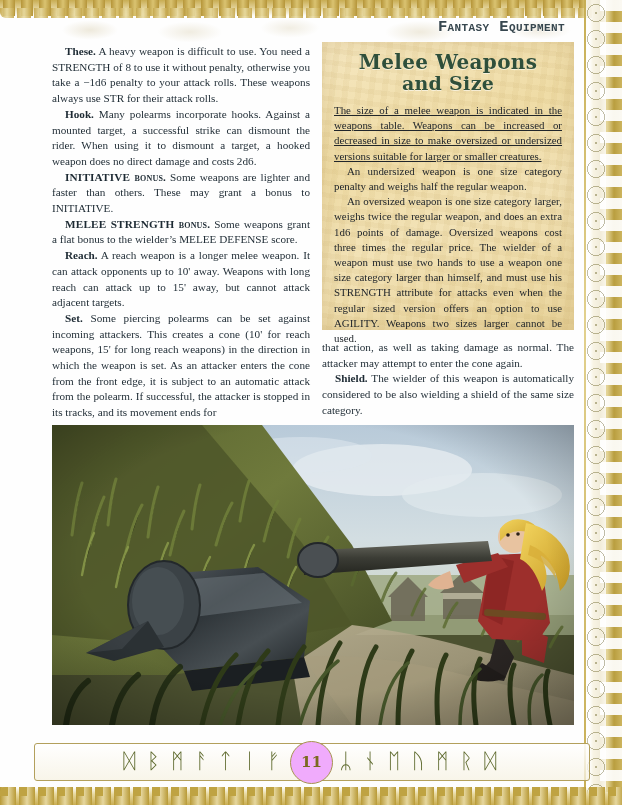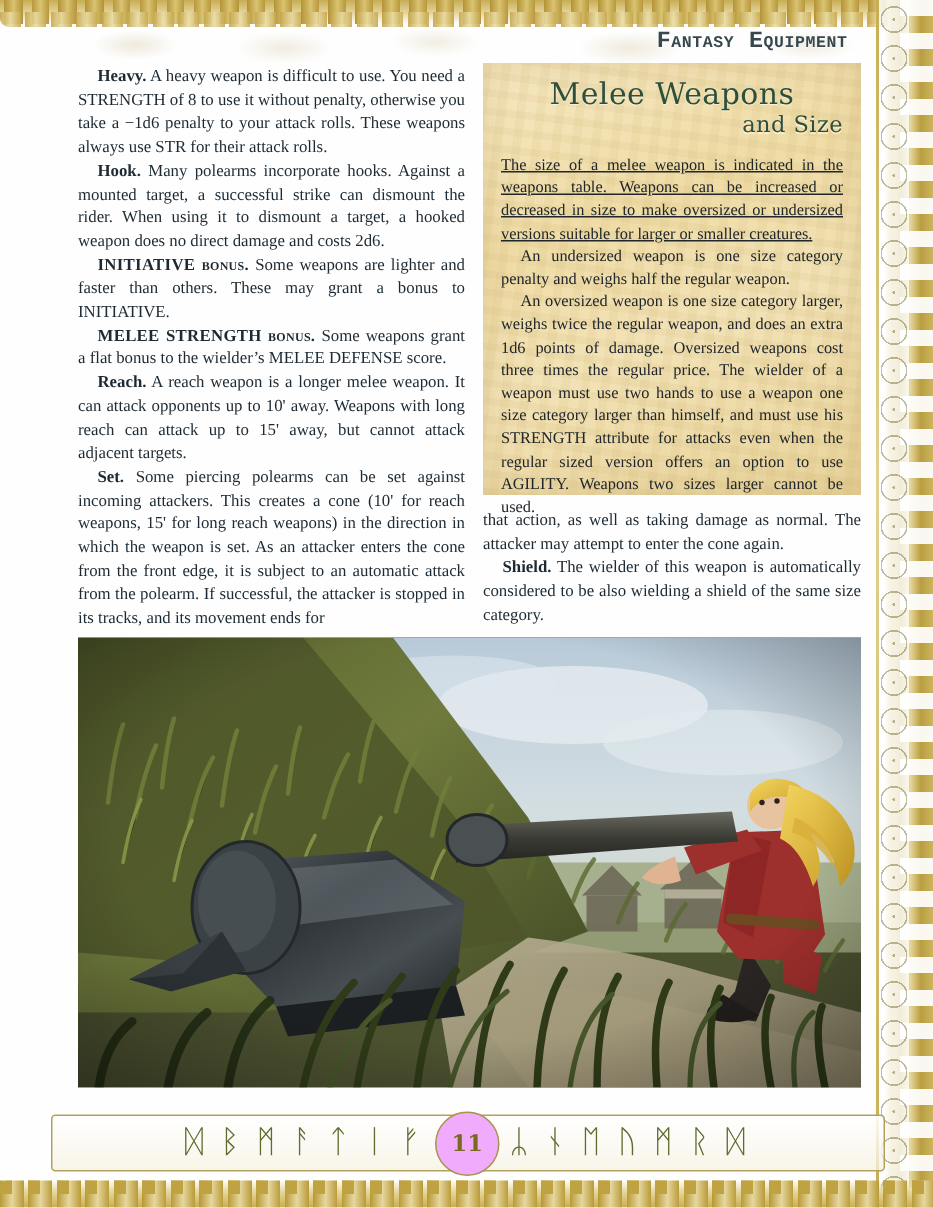--- a/index.html
+++ b/index.html
@@ -136,30 +136,30 @@
     box-sizing: border-box;
     padding: 8px 12px 10px 12px;
     background:
       repeating-linear-gradient(97deg, rgba(200,170,100,.10) 0 6px, rgba(255,255,255,0) 6px 13px),
       repeating-linear-gradient(7deg, rgba(190,160,95,.09) 0 5px, rgba(255,255,255,0) 5px 12px),
       linear-gradient(160deg, #f6e8c2 0%, #efdca6 35%, #f2e2b6 60%, #e9d49b 100%);
     box-shadow: inset 0 0 22px rgba(190,160,100,.35);
   }
   .sidebar-title {
     font-family: "DejaVu Serif", serif;
-    font-weight: normal;
+    font-weight: bold;
     font-size: 20px;
     line-height: 21px;
     text-align: center;
     color: #2f4f3a;
     letter-spacing: .3px;
     margin: 2px 0 9px 0;
     text-shadow: 0 1px 0 rgba(255,255,255,.55);
   }
-  .sidebar-title .ln2 { display: block; font-size: 15px; text-align: right; }
+  .sidebar-title .ln2 { display: block; font-size: 19px; }
   .sidebar-body {
     font-family: "Liberation Serif", serif;
     font-size: 10.9px;
     line-height: 15.2px;
     color: #21262b;
     text-align: justify;
     -webkit-hyphens: auto;
     hyphens: auto;
   }
   .sidebar-body p { margin: 0; text-indent: 13px; }
@@ -242,21 +242,21 @@
 <div id="page">
 
   <div class="top-band"></div>
   <div class="top-scroll"></div>
   <div class="right-border"></div>
   <div class="right-rule"></div>
 
   <div class="page-header">Fantasy Equipment</div>
 
   <div class="col" id="col-left">
-    <p><span class="term">Heavy.</span><span> A heavy weapon is difficult to use. You need a STRENGTH of 8 to use it without penalty, otherwise you take a −1d6 penalty to your attack rolls. These weapons always use STR for their attack rolls.</span></p>
+    <p><span class="term">These.</span><span> A heavy weapon is difficult to use. You need a STRENGTH of 8 to use it without penalty, otherwise you take a −1d6 penalty to your attack rolls. These weapons always use STR for their attack rolls.</span></p>
     <p><span class="term">Hook.</span><span> Many polearms incorporate hooks. Against a mounted target, a successful strike can dismount the rider. When using it to dismount a target, a hooked weapon does no direct damage and costs 2d6.</span></p>
     <p><span class="term sc">INITIATIVE bonus.</span><span class="sc-body"> Some weapons are lighter and faster than others. These may grant a bonus to INITIATIVE.</span></p>
     <p><span class="term sc">MELEE STRENGTH bonus.</span><span> Some weapons grant a flat bonus to the wielder’s MELEE DEFENSE score.</span></p>
     <p><span class="term">Reach.</span><span> A reach weapon is a longer melee weapon. It can attack opponents up to 10' away. Weapons with long reach can attack up to 15' away, but cannot attack adjacent targets.</span></p>
     <p><span class="term">Set.</span><span> Some piercing polearms can be set against incoming attackers. This creates a cone (10' for reach weapons, 15' for long reach weapons) in the direction in which the weapon is set. As an attacker enters the cone from the front edge, it is subject to an automatic attack from the polearm. If successful, the attacker is stopped in its tracks, and its movement ends for</span></p>
   </div>
 
   <div id="sidebar">
     <div class="sidebar-title">
       <span>Melee Weapons</span>

